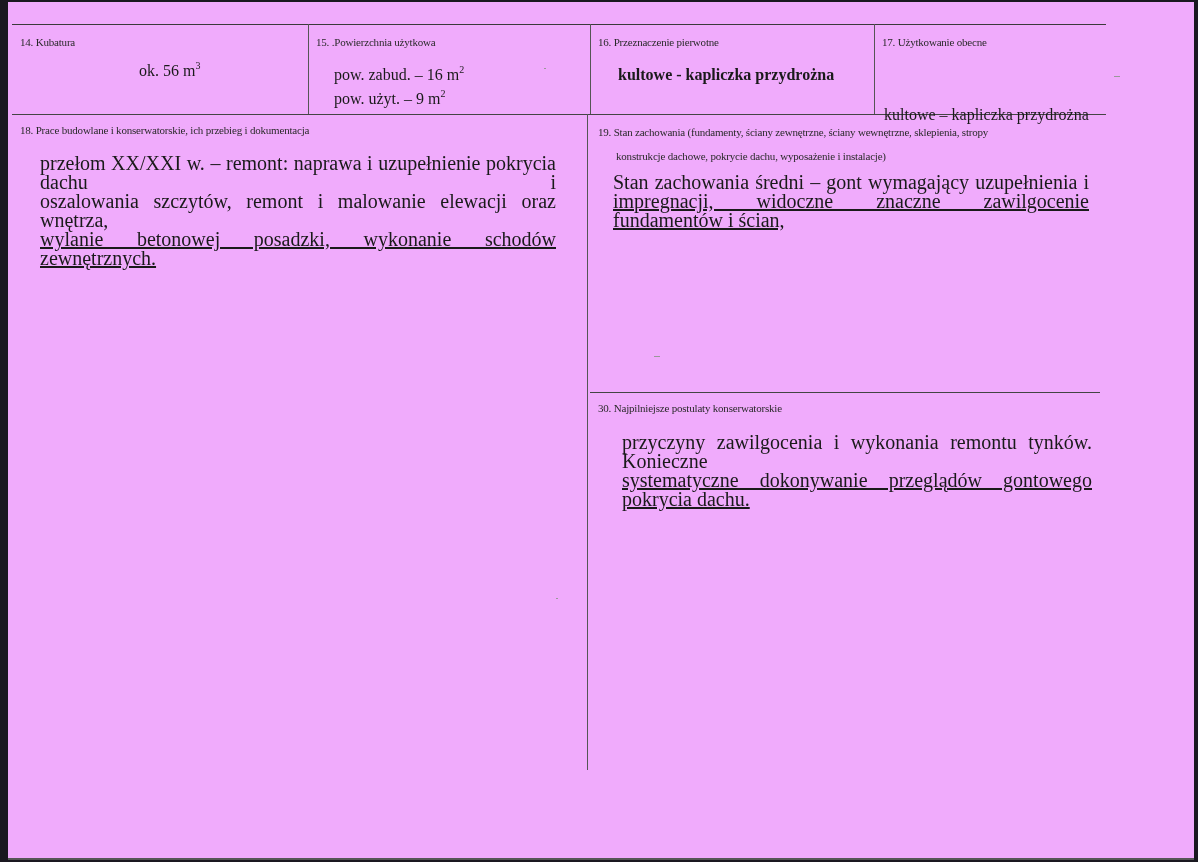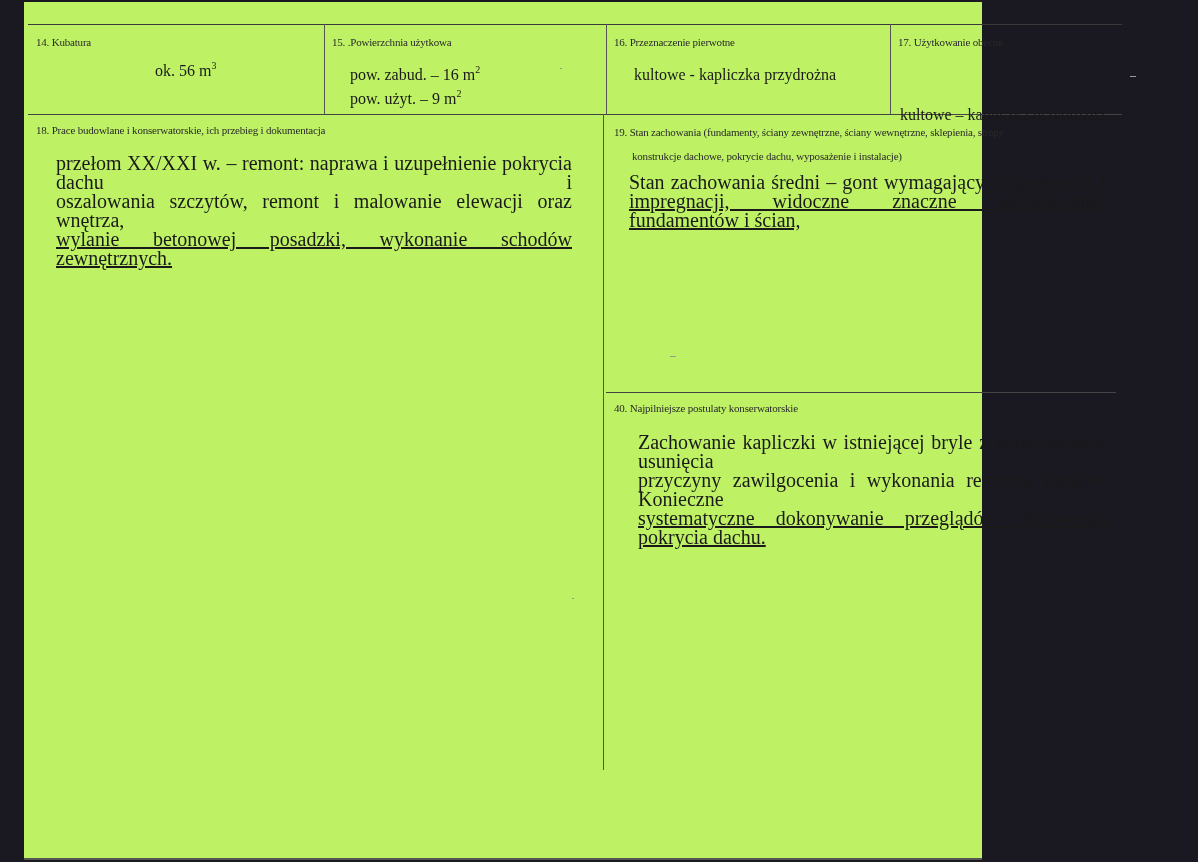--- a/index.html
+++ b/index.html
@@ -10,25 +10,25 @@
       width: 1198px;
       height: 862px;
       background: #1a1820;
       position: relative;
       overflow: hidden;
       font-family: "Liberation Serif", "DejaVu Serif", serif;
       color: #1c1c1c;
     }
     .page {
       position: absolute;
-      left: 24px;
+      left: 8px;
       top: 2px;
-      width: 958px;
+      width: 1186px;
       height: 856px;
-      background: #bef264;
+      background: #f0abfc;
       border-bottom: 2px solid #555;
     }
     .hline {
       position: absolute;
       height: 0;
       border-top: 1px solid #444;
     }
     .hline.dashed {
       border-top: 1.5px solid #3a3a3a;
     }
@@ -102,42 +102,41 @@
 
   <div class="label" style="left:308px; top:34px;">15. .Powierzchnia  użytkowa</div>
   <div class="value" style="left:326px; top:64px;">
     <span>pow. zabud. – 16 m</span><sup>2</sup>
   </div>
   <div class="value" style="left:326px; top:88px;">
     <span>pow. użyt. –  9 m</span><sup>2</sup>
   </div>
 
   <div class="label" style="left:590px; top:34px;">16. Przeznaczenie pierwotne</div>
-  <div class="value" style="left:610px; top:64px;">kultowe -  kapliczka przydrożna</div>
+  <div class="value" style="left:610px; top:64px;font-weight:bold;">kultowe -  kapliczka przydrożna</div>
 
   <div class="label" style="left:874px; top:34px;text-align:center;">17. Użytkowanie obecne</div>
   <div class="value" style="left:876px; top:64px;margin-top:40px;">kultowe – kapliczka przydrożna</div>
 
   <div class="label" style="left:12px; top:122px;">18. Prace budowlane i  konserwatorskie, ich przebieg i dokumentacja</div>
   <div class="para" style="left:32px; top:152px; width:516px;">
     <span>przełom XX/XXI w. – remont: naprawa i uzupełnienie pokrycia dachu i</span>
     <span>oszalowania szczytów, remont i malowanie elewacji oraz wnętrza,</span>
     <span class="last">wylanie betonowej posadzki, wykonanie schodów zewnętrznych.</span>
   </div>
 
   <div class="label" style="left:590px; top:124px;">19. Stan zachowania (fundamenty, ściany zewnętrzne, ściany wewnętrzne, sklepienia, stropy</div>
   <div class="label" style="left:608px; top:148px;">konstrukcje dachowe, pokrycie dachu, wyposażenie i instalacje)</div>
   <div class="para" style="left:605px; top:171px; width:476px;">
     <span>Stan zachowania średni – gont wymagający uzupełnienia i</span>
     <span class="last">impregnacji, widoczne znaczne zawilgocenie fundamentów i ścian,</span>
   </div>
 
-  <div class="label" style="left:590px; top:400px;">40. Najpilniejsze postulaty konserwatorskie</div>
+  <div class="label" style="left:590px; top:400px;">30. Najpilniejsze postulaty konserwatorskie</div>
   <div class="para" style="left:614px; top:431px; width:470px;">
-    <span>Zachowanie kapliczki w istniejącej bryle z koniecznością usunięcia</span>
     <span>przyczyny zawilgocenia i wykonania remontu tynków. Konieczne</span>
     <span class="last">systematyczne dokonywanie  przeglądów gontowego pokrycia dachu.</span>
   </div>
 
   <div class="speck" style="left:536px; top:66px;"></div>
   <div class="speck" style="left:1106px; top:74px; width:6px;"></div>
   <div class="speck" style="left:646px; top:354px; width:6px;"></div>
   <div class="speck" style="left:548px; top:596px;"></div>
 </div>
 

